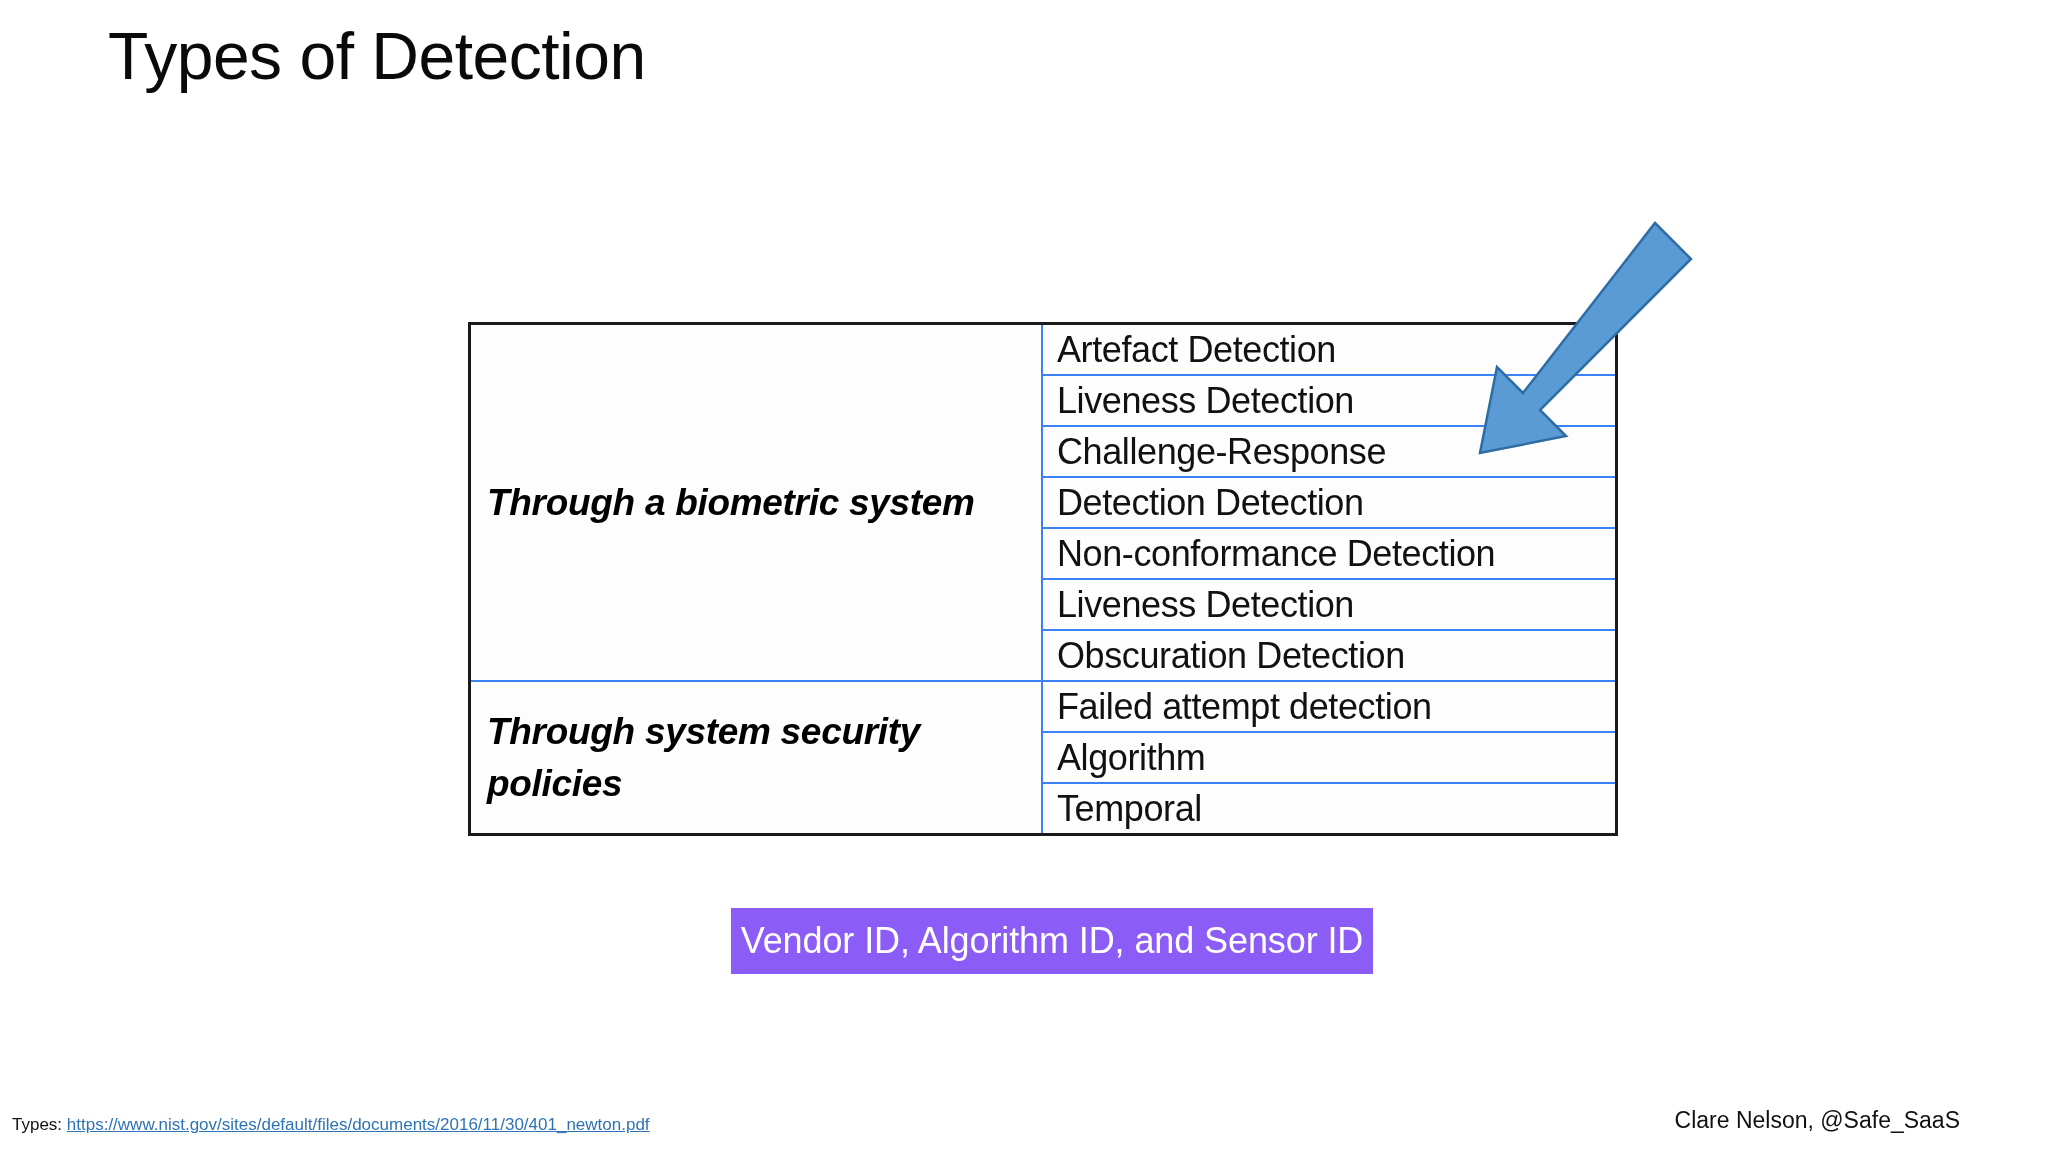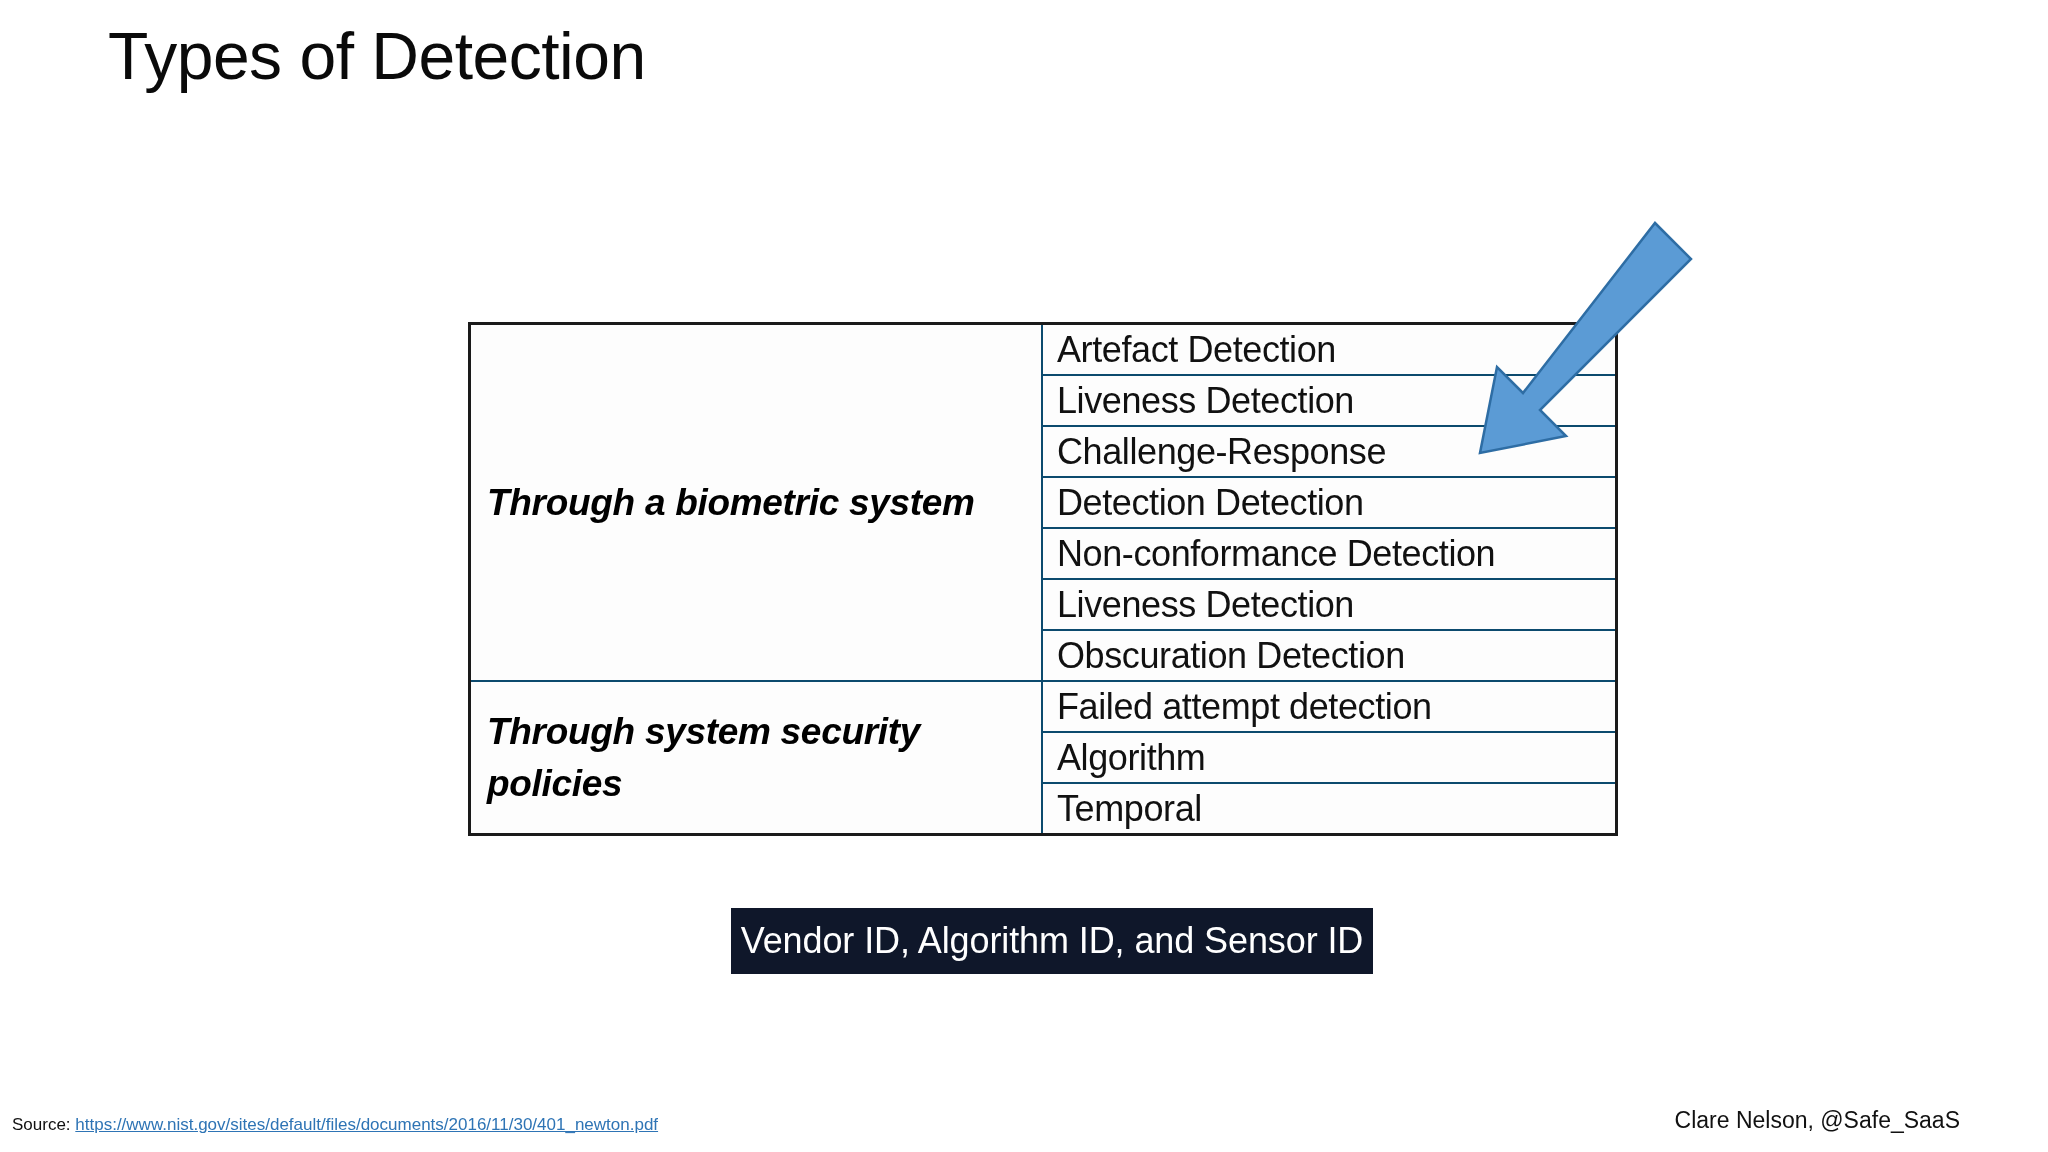--- a/index.html
+++ b/index.html
@@ -40,21 +40,21 @@
   }
   .det-table {
     width: 100%;
     height: 100%;
     border-collapse: collapse;
     table-layout: fixed;
     border: 3px solid #1a1a1a;
     background: #fdfdfd;
   }
   .det-table td {
-    border: 2px solid #0c4a6e;
+    border: 2px solid #3b82f6;
     padding: 0;
     vertical-align: middle;
   }
   .col-group {
     width: 554px;
     padding: 0 0 0 16px !important;
     font-weight: bold;
     font-style: italic;
     font-size: 37px;
     line-height: 52px;
@@ -87,21 +87,21 @@
     pointer-events: none;
   }
 
   
   .caption-banner {
     position: absolute;
     left: 731px;
     top: 908px;
     width: 642px;
     height: 66px;
-    background: #0f172a;
+    background: #8b5cf6;
     display: flex;
     align-items: center;
     justify-content: center;
   }
   .caption-text {
     color: #ffffff;
     font-size: 36px;
     line-height: 40px;
     letter-spacing: -0.1px;
     white-space: nowrap;
@@ -185,16 +185,16 @@
   <svg width="260" height="250" viewBox="0 0 260 250">
     <polygon points="215,8 251,44 100,195 126,221 40,238 57,152 83,178" fill="#5B9BD5" stroke="#2E6DA4" stroke-width="2.5" stroke-linejoin="miter"></polygon>
   </svg>
 </div>
 
 <div class="caption-banner">
   <span class="caption-text">Vendor ID, Algorithm ID, and Sensor ID</span>
 </div>
 
 <div class="footer-source">
-  <span class="src-label">Source: </span><span class="src-link">https://www.nist.gov/sites/default/files/documents/2016/11/30/401_newton.pdf</span>
+  <span class="src-label">Types: </span><span class="src-link">https://www.nist.gov/sites/default/files/documents/2016/11/30/401_newton.pdf</span>
 </div>
 
 <div class="footer-credit">Clare Nelson, @Safe_SaaS</div>
 
 </body></html>

